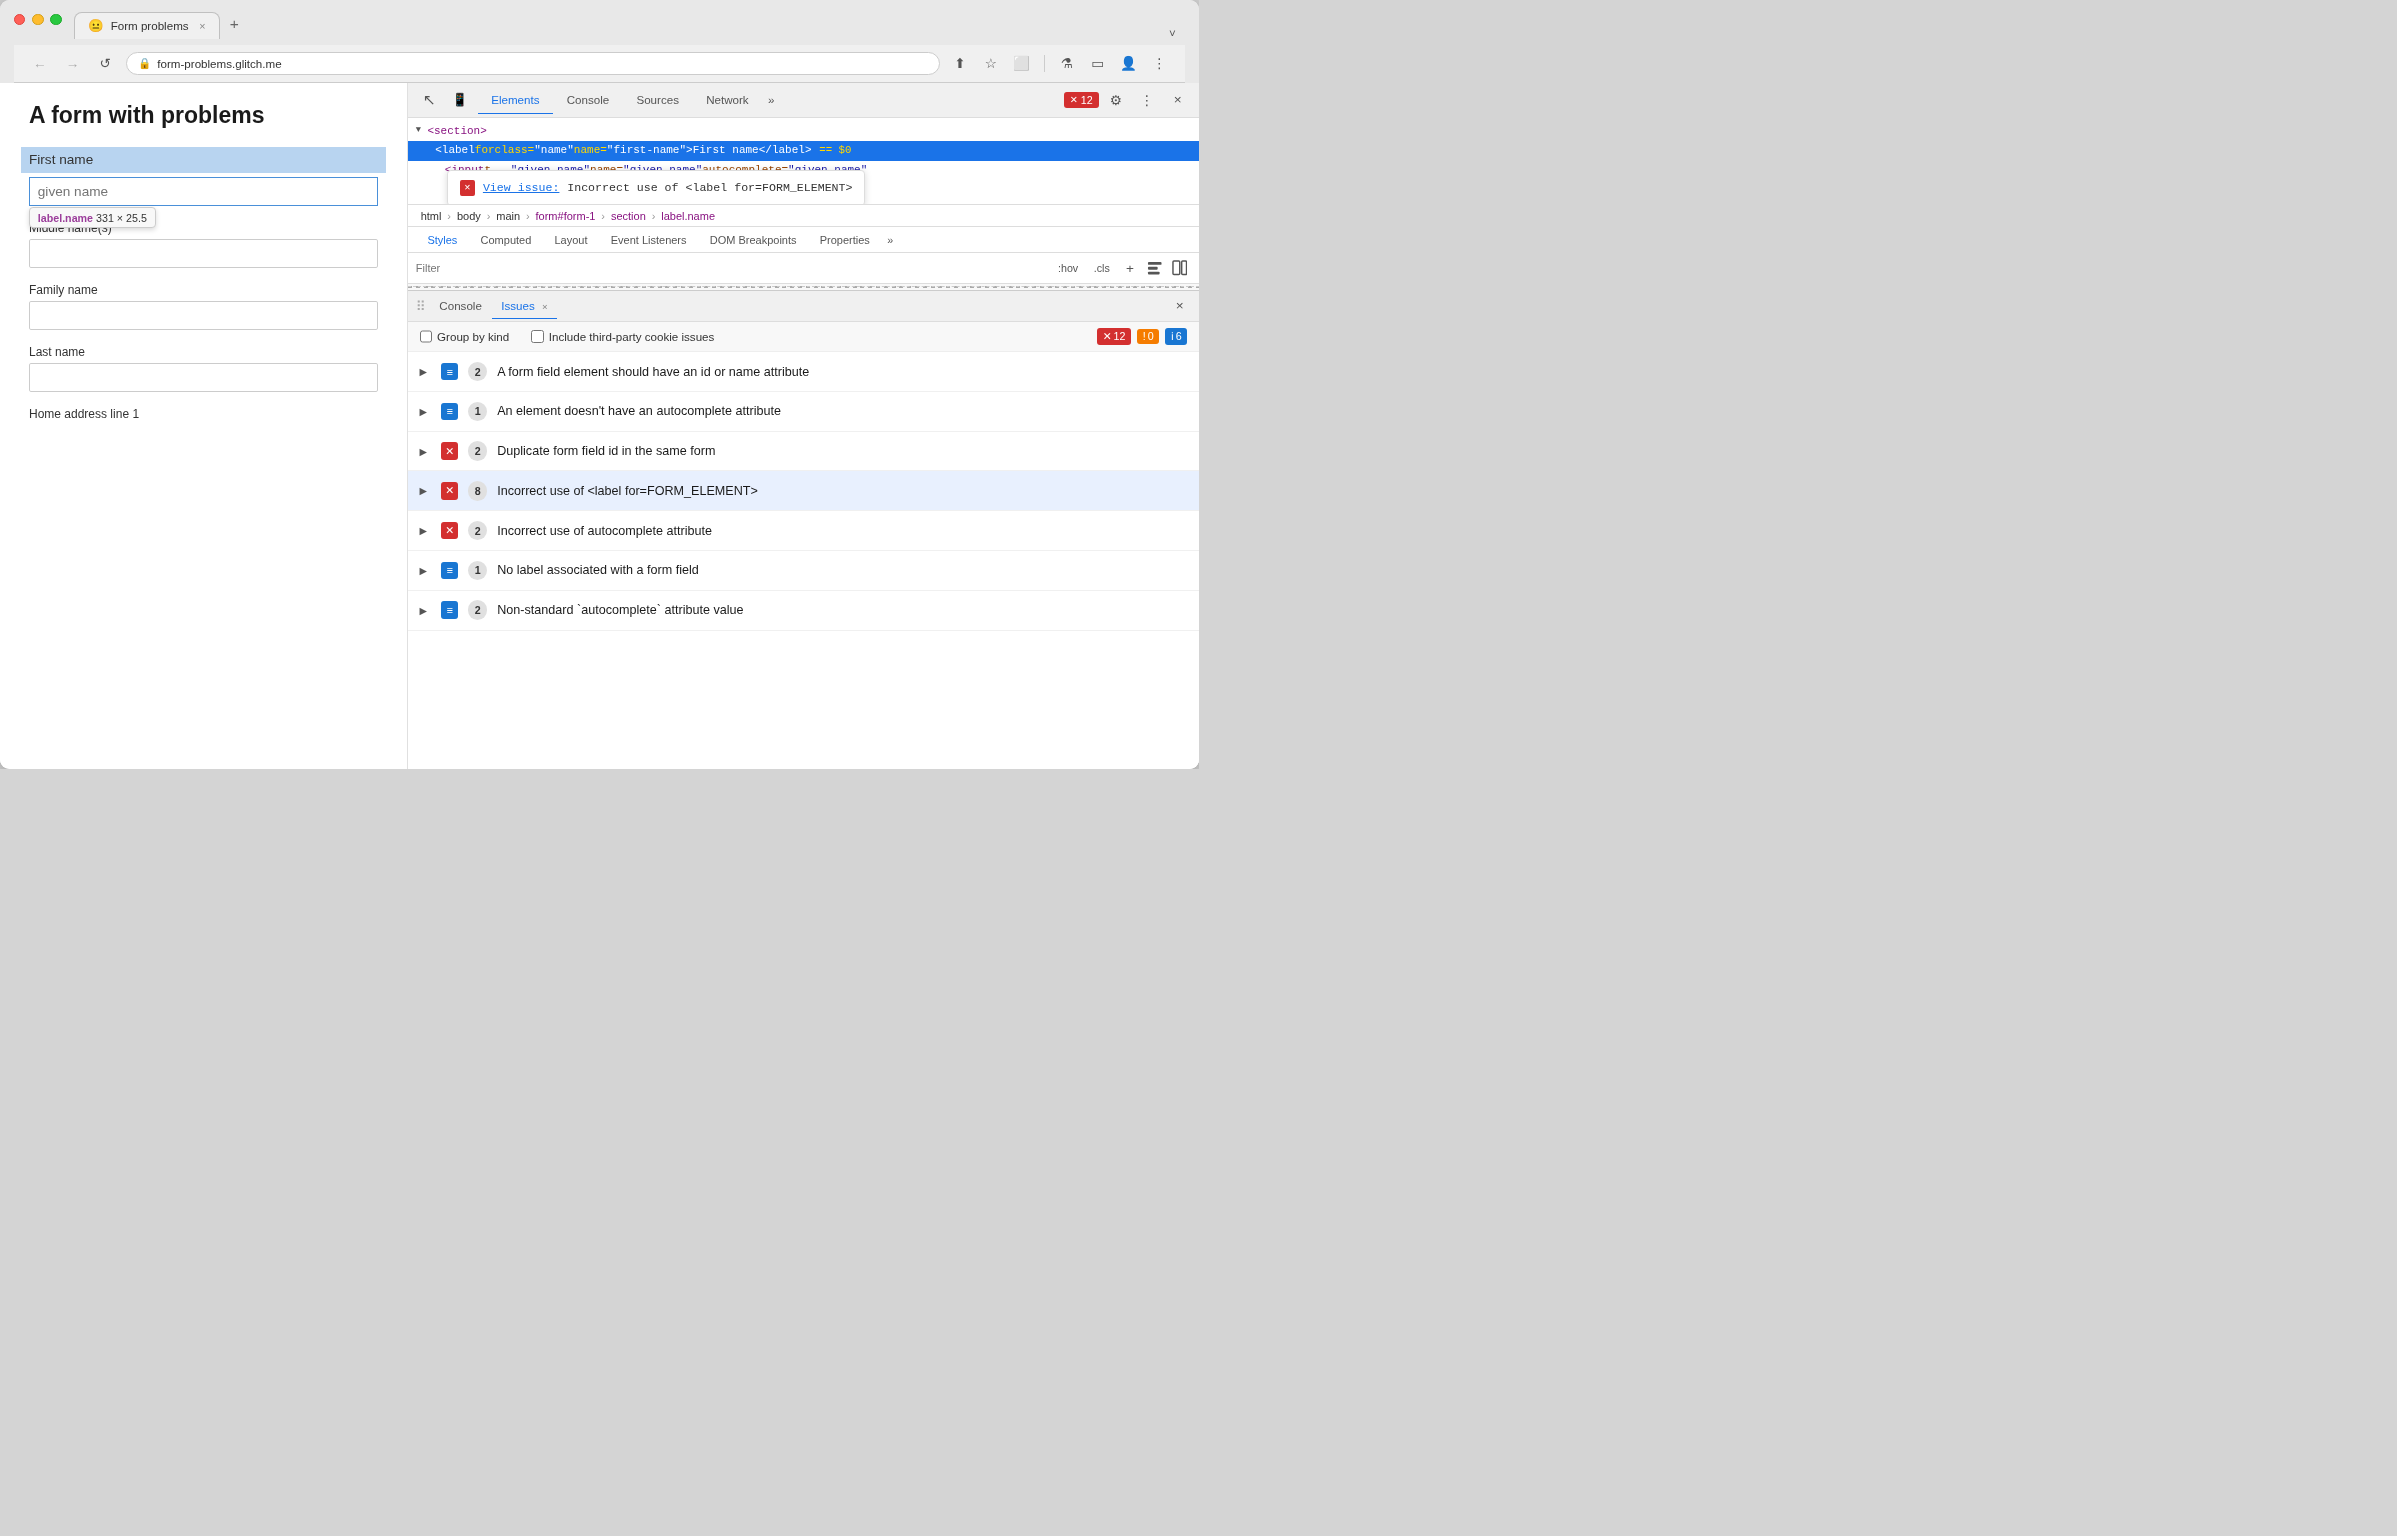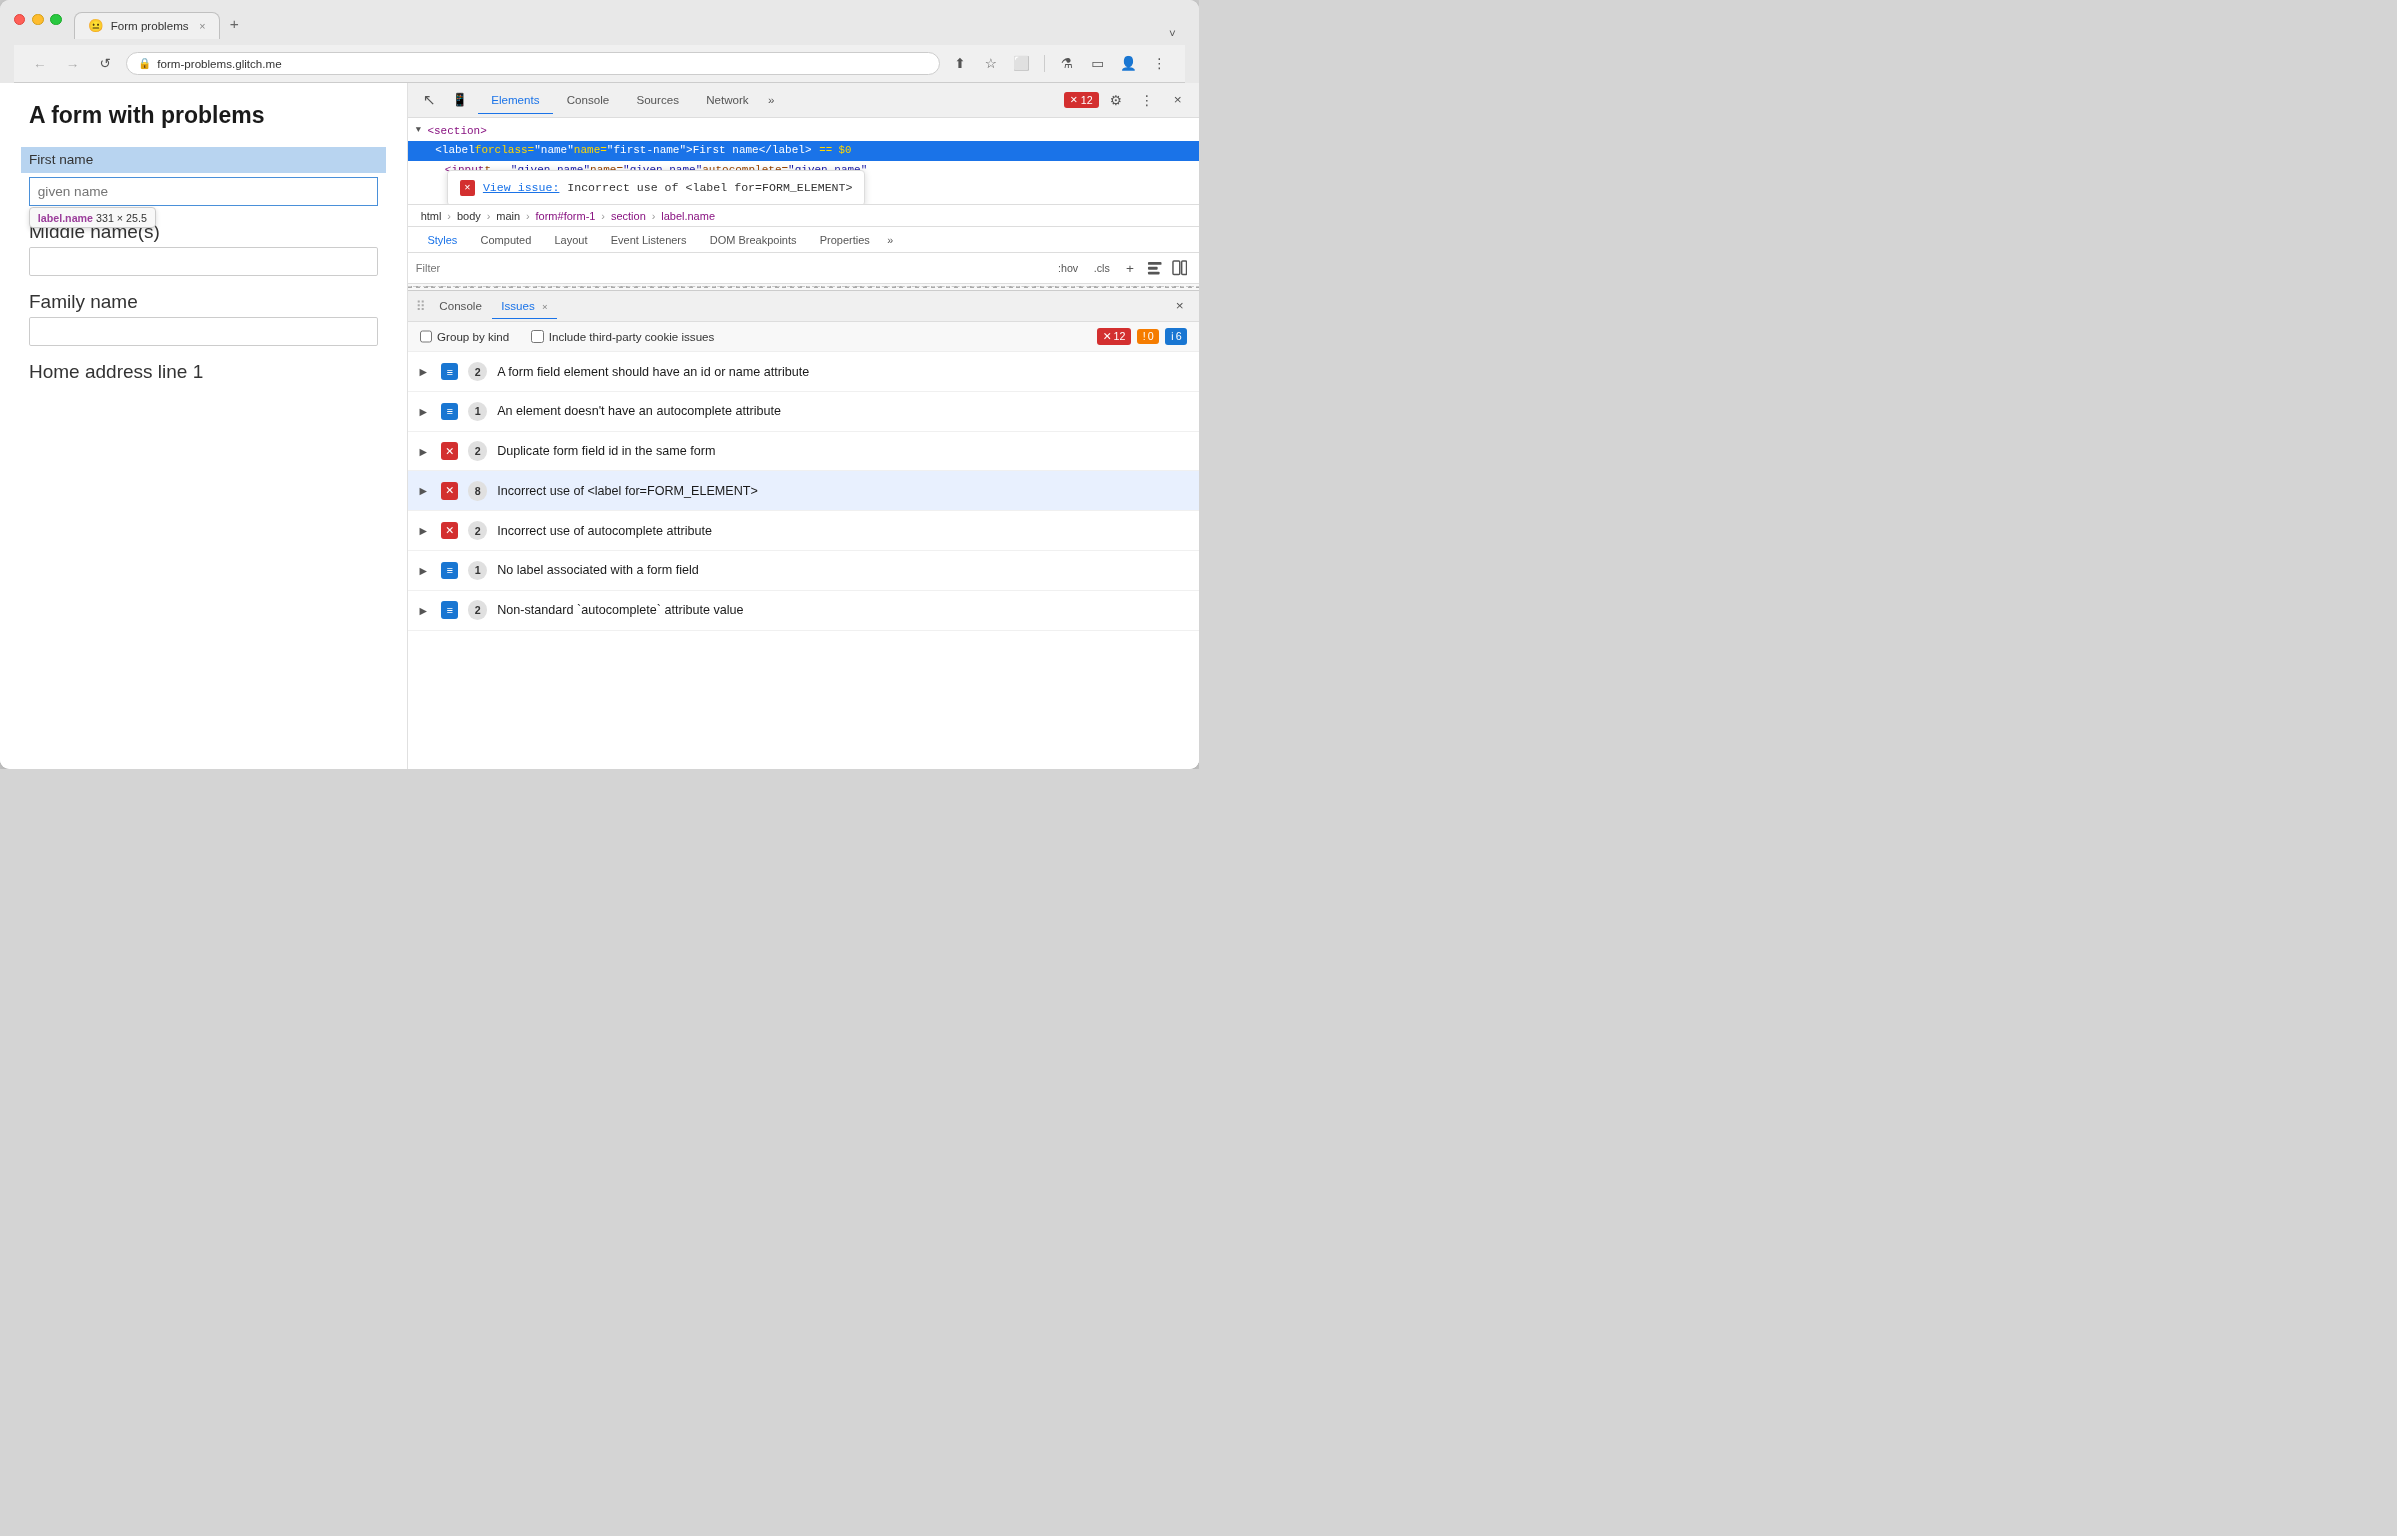--- a/index.html
+++ b/index.html
@@ -205,21 +205,21 @@
 
     .tooltip .tooltip-label {
       color: #9b3e9b;
       font-weight: 600;
     }
 
     .form-section { margin-bottom: 15.5px; }
 
     .form-label {
       display: block;
-      font-size: 19px;
+      font-size: 12px;
       color: #333;
       margin-bottom: 3.9px;
     }
 
     .form-label-highlighted {
       display: block;
       font-size: 13.6px;
       color: #333;
       background: #b8d4f0;
       padding: 5.8px 7.8px;
@@ -765,20 +765,24 @@
       <div class="form-section">
         <label class="form-label">Middle name(s)</label>
         <input class="form-input" type="text" style="">
       </div>
 
       <div class="form-section">
         <label class="form-label">Family name</label>
         <input class="form-input" type="text" style="">
       </div>
 
+      <div class="form-section">
+        <label class="form-label">Last name</label>
+        <input class="form-input" type="text" style="">
+      </div>
 
 
       <div class="form-section">
         <label class="form-label">Home address line 1</label>
       </div>
     </div>
 
     <div class="devtools">
 
       <div class="devtools-toolbar">

